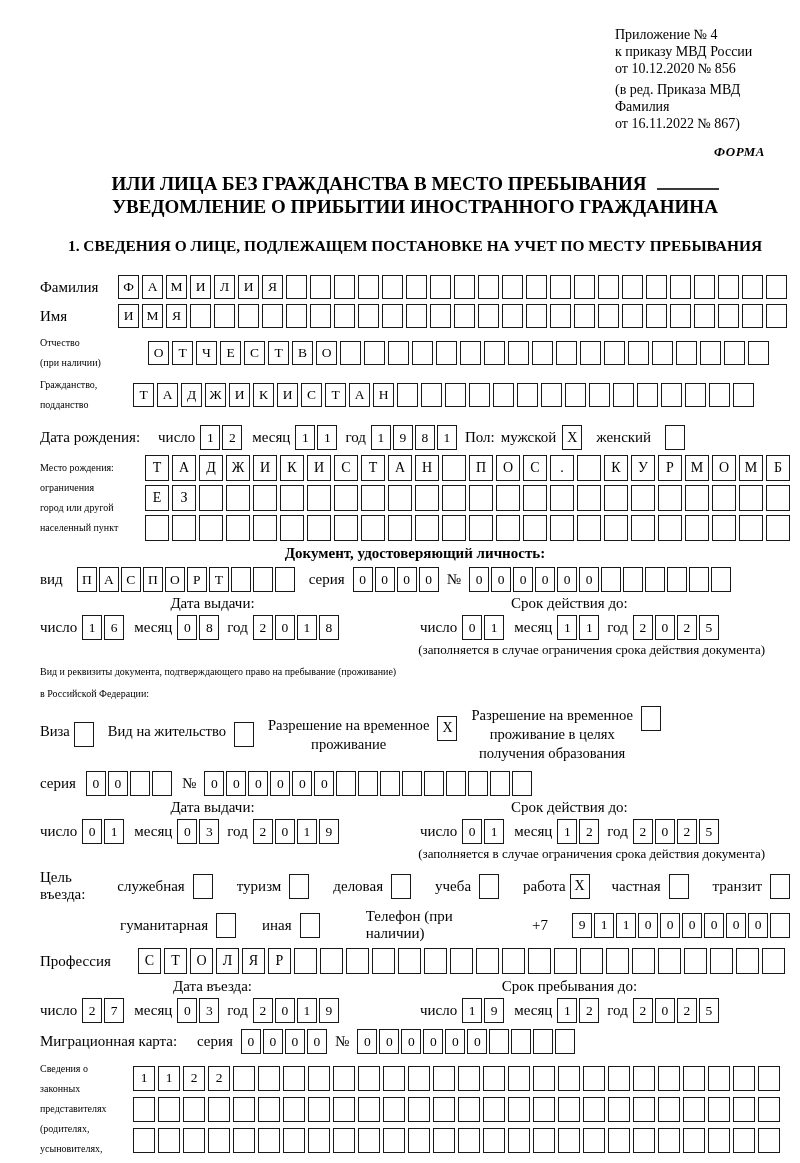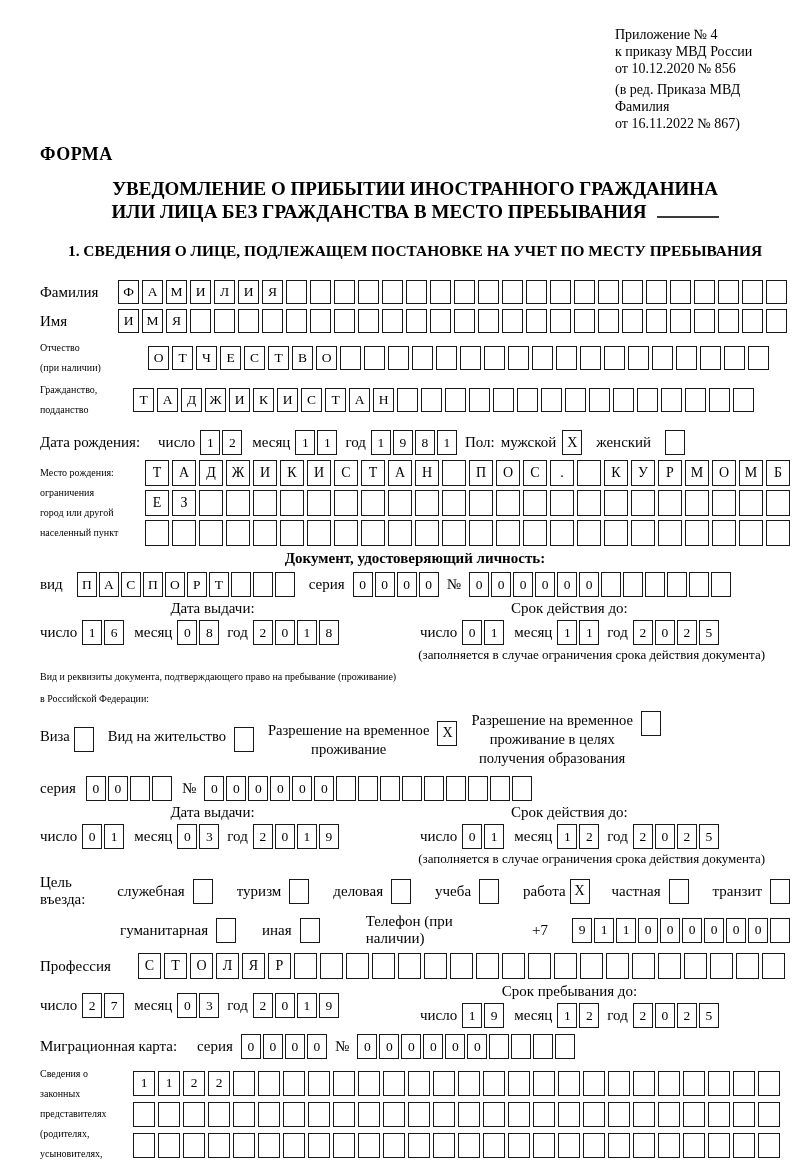--- a/index.html
+++ b/index.html
@@ -2,21 +2,21 @@
 <html><head>
 <meta charset="utf-8">
 <style>
   * { margin:0; padding:0; box-sizing:border-box; }
   html,body { background:#ffffff; }
   body { width:800px; height:1163px; font-family:"Liberation Serif", serif; color:#000; }
   .page { position:relative; width:800px; height:1163px; padding:26px 10px 8px 40px; overflow:hidden; background:#fff; }
 
   .ref-block { margin-left:575px; font-size:14px; line-height:17px; width:180px; }
   .ref-block2 { margin-top:4px; }
-  .forma { margin-top:12px; text-align:left; padding-right:25px; font-weight:bold; font-size:18px; letter-spacing:.5px; }
+  .forma { margin-top:12px; text-align:right; padding-right:25px; font-weight:bold; font-size:13px; letter-spacing:.5px;font-style:italic; }
 
   .title { margin-top:12px; text-align:center; font-weight:bold; font-size:19px; line-height:23px; }
   .blank-line { display:inline-block; width:62px; border-bottom:2.2px solid #3a3a3a; height:14px; margin-left:10px; }
 
   .sec-heading { margin-top:18px; text-align:center; font-weight:bold; font-size:15.4px; line-height:19px; }
 
   .frow { display:flex; align-items:center; }
   .lbl { font-size:15px; line-height:20px; flex:none; }
   .lbl2 { font-size:10px; line-height:20px; }
 
@@ -71,24 +71,24 @@
     <div>от 10.12.2020 № 856</div>
     <div class="ref-block2">
       <div>(в ред. Приказа МВД Фамилия</div>
       <div>от 16.11.2022 № 867)</div>
     </div>
   </div>
 
   <div class="forma">ФОРМА</div>
 
   <div class="title">
-    <div>УВЕДОМЛЕНИЕ О ПРИБЫТИИ ИНОСТРАННОГО ГРАЖДАНИНА</div>
     <div>
       <span>ИЛИ ЛИЦА БЕЗ ГРАЖДАНСТВА В МЕСТО ПРЕБЫВАНИЯ</span><span class="blank-line"></span>
     </div>
+    <div>УВЕДОМЛЕНИЕ О ПРИБЫТИИ ИНОСТРАННОГО ГРАЖДАНИНА</div>
   </div>
 
   <div class="sec-heading">1. СВЕДЕНИЯ О ЛИЦЕ, ПОДЛЕЖАЩЕМ ПОСТАНОВКЕ НА УЧЕТ ПО МЕСТУ ПРЕБЫВАНИЯ</div>
 
   <div class="frow mt20">
     <div class="lbl w78">Фамилия</div>
     <div class="cells cA">
         <span class="cell">Ф</span>
         <span class="cell">А</span>
         <span class="cell">М</span>
@@ -621,20 +621,21 @@
         <span class="cell"></span>
         <span class="cell"></span>
         <span class="cell"></span>
         <span class="cell"></span>
         <span class="cell"></span>
       </div>
   </div>
 
   <div class="twocol mt4">
     <div class="col-issue">
+      <div class="col-title">Дата въезда:</div>
       <div class="inline-row">
         <span class="dlbl">число</span>
         <span class="cells cE">
             <span class="cell">2</span>
             <span class="cell">7</span>
           </span>
         <span class="dlbl gap10">месяц</span>
         <span class="cells cE">
             <span class="cell">0</span>
             <span class="cell">3</span>

